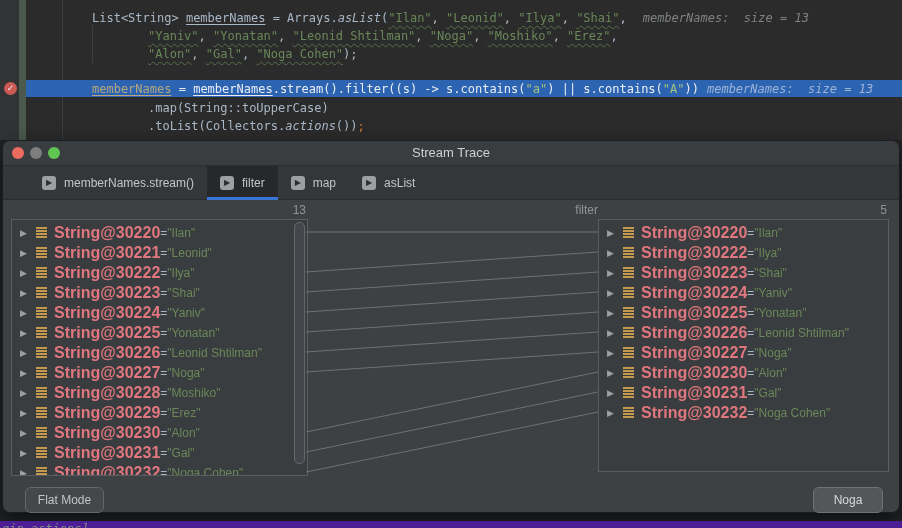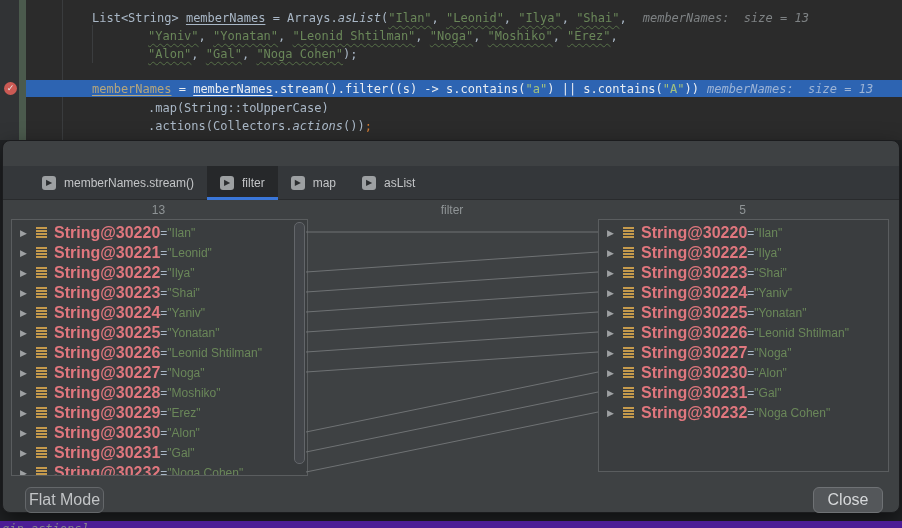--- a/index.html
+++ b/index.html
@@ -42,42 +42,42 @@
 
   #tabbar{position:absolute;left:0;top:25px;right:0;height:33px;background:#34373a;
           border-bottom:1px solid #292b2d;display:flex;align-items:stretch;padding-left:26px;}
   .tab{display:flex;align-items:center;gap:8px;padding:0 13px;font-size:12px;color:#c3c5c7;
        position:relative;cursor:default;}
   .tab.selected{background:#26282a;}
   .tab.selected::after{content:"";position:absolute;left:0;right:0;bottom:-1px;height:3px;background:#3a76d8;}
   .tab-icon{width:14px;height:14px;border-radius:3px;background:#9da0a2;color:#2b2d2f;
             font-size:8px;line-height:14px;text-align:center;flex:none;}
 
-  .col-header{position:absolute;top:62px;height:16px;font-size:12px;color:#8f9496;text-align:center;}
+  .col-header{position:absolute;top:62px;height:16px;font-size:12px;color:#8f9496;text-align:right;}
   #hdr-left{left:8px;width:295px;}
   #hdr-mid{left:303px;width:292px;}
   #hdr-right{left:595px;width:289px;}
 
   .trace-list{position:absolute;top:78px;background:#3a3d3f;border:1px solid #5a5d5f;
               box-sizing:border-box;overflow:hidden;}
   #left-list{left:8px;width:297px;height:257px;}
   #right-list{left:595px;width:291px;height:253px;}
   .row{height:20px;display:flex;align-items:center;white-space:nowrap;padding-left:8px;}
   .row:first-child{margin-top:3px;}
   .arrow{color:#9ea1a3;font-size:9px;width:16px;flex:none;}
   .val-icon{width:11px;height:12px;flex:none;margin-right:7px;
             background:repeating-linear-gradient(to bottom,#c59a4c 0 2px,transparent 2px 3px);}
   .ref{color:#e0777e;font-weight:bold;font-size:16px;}
   .eq{color:#a9b7c6;font-size:12px;}
   .val{color:#6a8759;font-size:12px;}
   #scroll-thumb{position:absolute;right:2px;top:2px;width:9px;height:240px;border-radius:5px;
                 border:1px solid #63666a;background:#43464a;}
   #connectors{position:absolute;left:303px;top:78px;width:292px;height:260px;}
 
-  .dlg-btn{position:absolute;top:346px;height:26px;border-radius:6px;font-size:16px;
+  .dlg-btn{position:absolute;top:346px;height:26px;border-radius:6px;font-size:12px;
            display:flex;align-items:center;justify-content:center;box-sizing:border-box;cursor:default;}
   #flat-mode-btn{left:22px;width:79px;background:#45484b;border:1px solid #64676a;color:#c2c4c6;}
   #close-btn{right:16px;width:70px;background:#54575a;border:1px solid #6f7275;color:#d6d8da;}
 
   
   #bottom-strip{position:absolute;left:0;top:513px;width:902px;height:15px;background:#4c1d95;margin-top:8px;}
   #console-text{position:absolute;left:2px;top:1px;font-family:"DejaVu Sans Mono","Liberation Mono",monospace;
                 font-style:italic;font-size:12px;color:#85888a;}
   #console-tri{position:absolute;left:166px;top:9px;color:#9a9da0;font-size:9px;}
   #console-gold{position:absolute;left:204px;top:12px;width:9px;height:4px;
@@ -94,25 +94,31 @@
     <div id="gutter-sep"></div>
     <div id="indent-guide"></div>
     <div id="exec-line"></div>
     <div id="breakpoint">✓</div>
     <div id="code-lines">
         <div class="code-line" style="left: 92px; top: 10px;"><span class="tk-p">List&lt;String&gt; </span><span class="tk-u">memberNames</span><span class="tk-p"> = Arrays.</span><span class="tk-i">asList</span><span class="tk-p">(</span><span class="tk-g">"Ilan"</span><span class="tk-p">, </span><span class="tk-g">"Leonid"</span><span class="tk-p">, </span><span class="tk-g">"Ilya"</span><span class="tk-p">, </span><span class="tk-g">"Shai"</span><span class="tk-p">,</span><span class="tk-h1m">memberNames:  size = 13</span></div>
         <div class="code-line" style="left: 148px; top: 28px;"><span class="tk-g">"Yaniv"</span><span class="tk-p">, </span><span class="tk-g">"Yonatan"</span><span class="tk-p">, </span><span class="tk-g">"Leonid Shtilman"</span><span class="tk-p">, </span><span class="tk-g">"Noga"</span><span class="tk-p">, </span><span class="tk-g">"Moshiko"</span><span class="tk-p">, </span><span class="tk-g">"Erez"</span><span class="tk-p">,</span></div>
         <div class="code-line" style="left: 148px; top: 46px;"><span class="tk-g">"Alon"</span><span class="tk-p">, </span><span class="tk-g">"Gal"</span><span class="tk-p">, </span><span class="tk-g">"Noga Cohen"</span><span class="tk-p">);</span></div>
         <div class="code-line" style="left: 92px; top: 81px;"><span class="tk-ut">memberNames</span><span class="tk-w"> = </span><span class="tk-uw">memberNames</span><span class="tk-w">.stream().filter((s) -&gt; s.contains(</span><span class="tk-gb">"a"</span><span class="tk-w">) || s.contains(</span><span class="tk-gb">"A"</span><span class="tk-w">))</span><span class="tk-h2m">memberNames:  size = 13</span></div>
         <div class="code-line" style="left: 148px; top: 100px;"><span class="tk-p">.map(String::toUpperCase)</span></div>
-        <div class="code-line" style="left: 148px; top: 118px;"><span class="tk-p">.actions(Collectors.</span><span class="tk-i">actions</span><span class="tk-p">())</span><span class="tk-o">;</span></div>
+        <div class="code-line" style="left: 148px; top: 118px;"><span class="tk-p">.toList(Collectors.</span><span class="tk-i">actions</span><span class="tk-p">())</span><span class="tk-o">;</span></div>
       </div>
   </div>
 
   <div id="dialog">
+    <div id="titlebar">
+      <div id="tl-red" class="traffic"></div>
+      <div id="tl-minimize" class="traffic"></div>
+      <div id="tl-green" class="traffic"></div>
+      <div id="dlg-title">Stream Trace</div>
+    </div>
 
     <div id="tabbar">
       <div class="tab">
         <span class="tab-icon">▶</span>
         <span>memberNames.stream()</span>
       </div>
       <div class="tab selected">
         <span class="tab-icon">▶</span>
         <span>filter</span>
       </div>
@@ -309,21 +315,21 @@
             <span class="arrow">▶</span>
             <span class="val-icon"></span>
             <span class="ref">String@30232</span>
             <span class="eq"> = </span>
             <span class="val">"Noga Cohen"</span>
           </div>
         </div>
     </div>
 
     <div id="flat-mode-btn" class="dlg-btn">Flat Mode</div>
-    <div id="close-btn" class="dlg-btn">Close</div>
+    <div id="close-btn" class="dlg-btn">Noga</div>
   </div>
 
   <div id="bottom-strip">
     <div id="console-text">gin actions]</div>
     <div id="console-tri">▲</div>
     <div id="console-gold"></div>
   </div>
 </div>
 
 </body></html>

